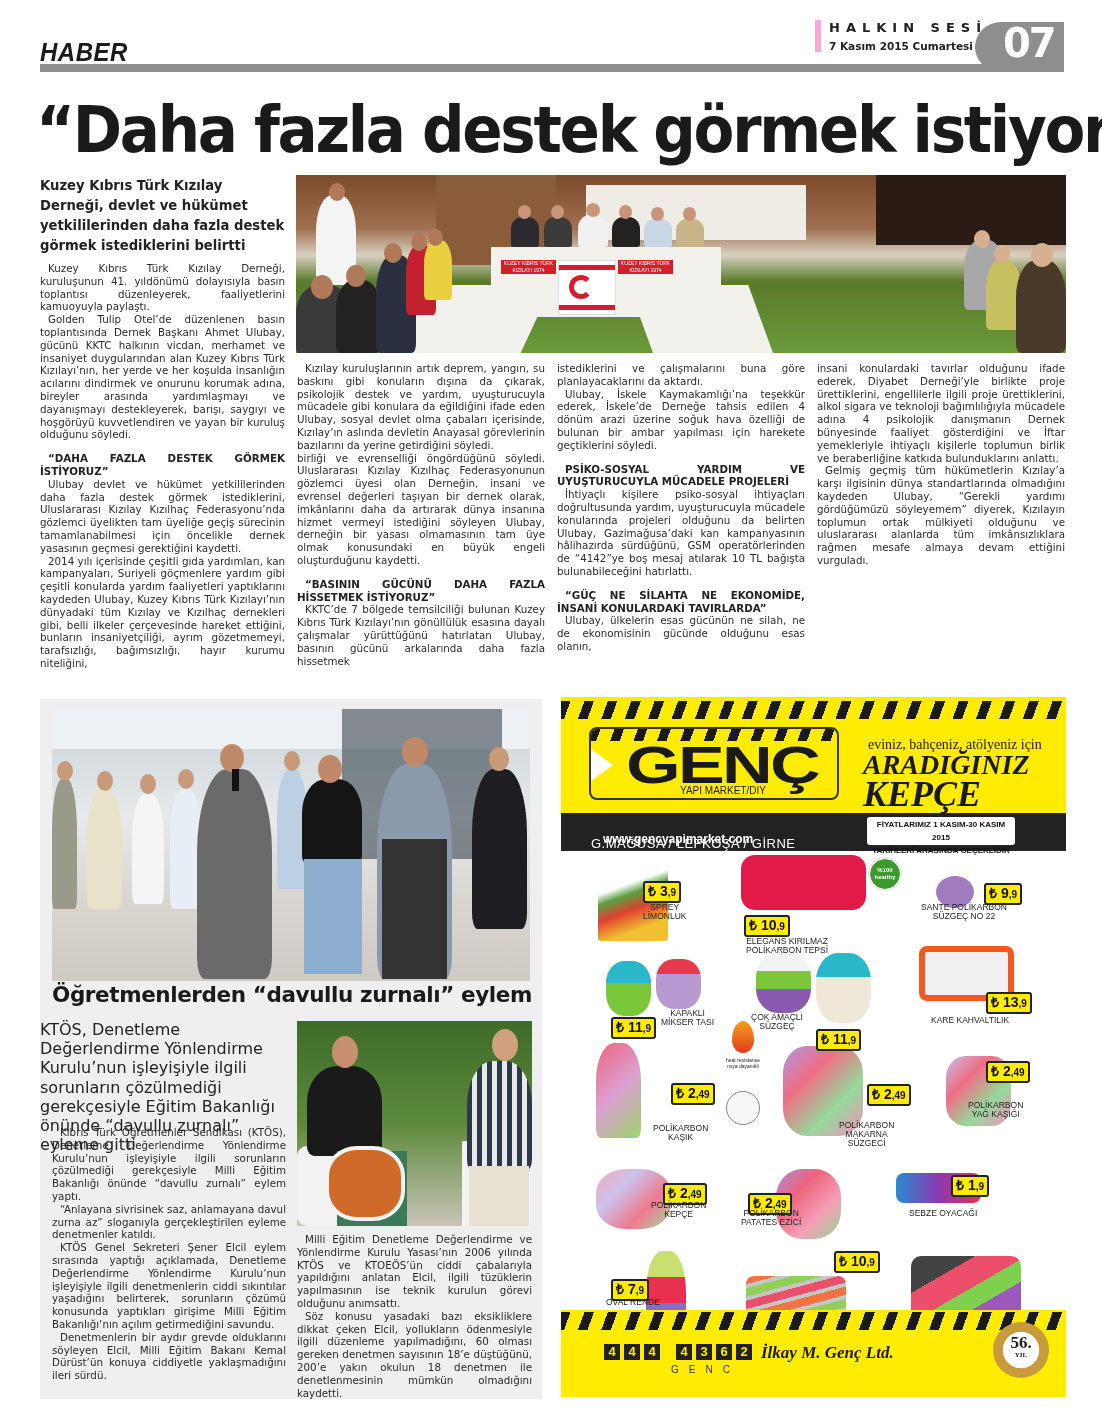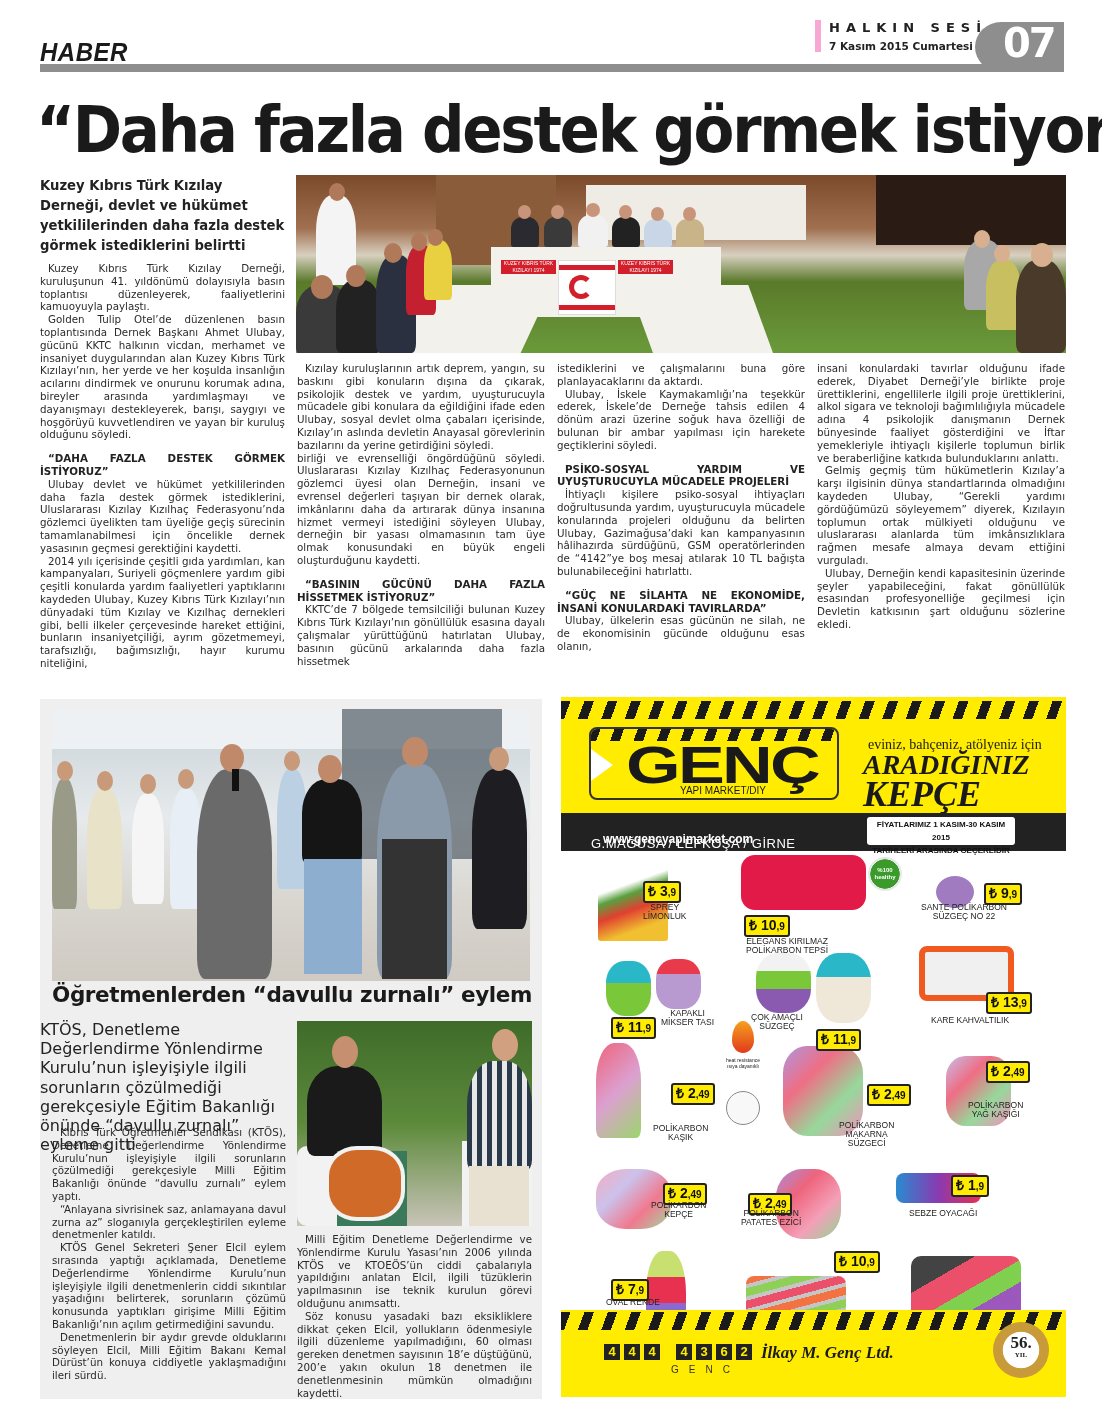--- a/index.html
+++ b/index.html
@@ -152,21 +152,20 @@
     <p style="text-indent: 0px;">istediklerini ve çalışmalarını buna göre planlayacaklarını da aktardı.</p>
     <p>Ulubay, İskele Kaymakamlığı’na teşekkür ederek, İskele’de Derneğe tahsis edilen 4 dönüm arazi üzerine soğuk hava özelliği de bulunan bir ambar yapılması için harekete geçtiklerini söyledi.</p>
     <h4>PSİKO-SOSYAL YARDIM VE UYUŞTURUCUYLA MÜCADELE PROJELERİ</h4>
     <p>İhtiyaçlı kişilere psiko-sosyal ihtiyaçları doğrultusunda yardım, uyuşturucuyla mücadele konularında projeleri olduğunu da belirten Ulubay, Gazimağusa’daki kan kampanyasının hâlihazırda sürdüğünü, GSM operatörlerinden de “4142”ye boş mesaj atılarak 10 TL bağışta bulunabileceğini hatırlattı.</p>
     <h4>“GÜÇ NE SİLAHTA NE EKONOMİDE, İNSANİ KONULARDAKİ TAVIRLARDA”</h4>
     <p>Ulubay, ülkelerin esas gücünün ne silah, ne de ekonomisinin gücünde olduğunu esas olanın,</p>
   </div>
 <div id="col4" class="col">
     <p style="text-indent: 0px;">insani konulardaki tavırlar olduğunu ifade ederek, Diyabet Derneği’yle birlikte proje ürettiklerini, engellilerle ilgili proje ürettiklerini, alkol sigara ve teknoloji bağımlılığıyla mücadele adına 4 psikolojik danışmanın Dernek bünyesinde faaliyet gösterdiğini ve İftar yemekleriyle ihtiyaçlı kişilerle toplumun birlik ve beraberliğine katkıda bulunduklarını anlattı.</p>
     <p>Gelmiş geçmiş tüm hükümetlerin Kızılay’a karşı ilgisinin dünya standartlarında olmadığını kaydeden Ulubay, “Gerekli yardımı gördüğümüzü söyleyemem” diyerek, Kızılayın toplumun ortak mülkiyeti olduğunu ve uluslararası alanlarda tüm imkânsızlıklara rağmen mesafe almaya devam ettiğini vurguladı.</p>
-    <p>Ulubay, Derneğin kendi kapasitesinin üzerinde şeyler yapabileceğini, fakat gönüllülük esasından profesyonelliğe geçilmesi için Devletin katkısının şart olduğunu sözlerine ekledi.</p>
   </div>
 
 <div id="news-box" class="abs"></div>
 <div id="photo-protest" class="abs">
   <div class="abs" style="left:0;top:0;width:478px;height:40px;background:#eef1f3;"></div>
   <div class="abs" style="left:290px;top:0;width:160px;height:150px;background:#3a4650;opacity:0.6;"></div>
 
   <div class="person" style="left:0;top:70px;width:25px;height:130px;background:#9a9a88;"></div>
     <div class="head" style="left:5px;top:52px;width:16px;height:20px;background:#c89a7a;"></div>
   <div class="person" style="left:35px;top:80px;width:35px;height:120px;background:#e8e2c8;"></div>

